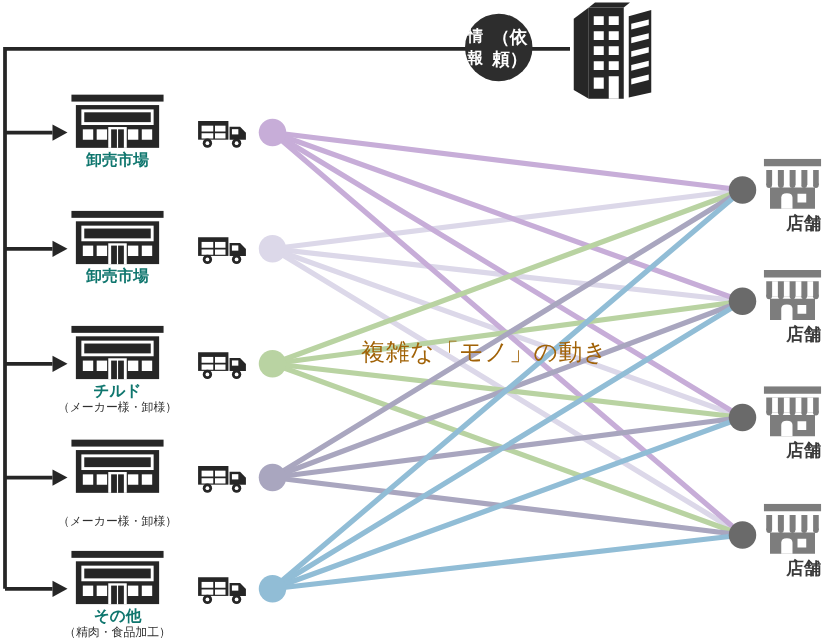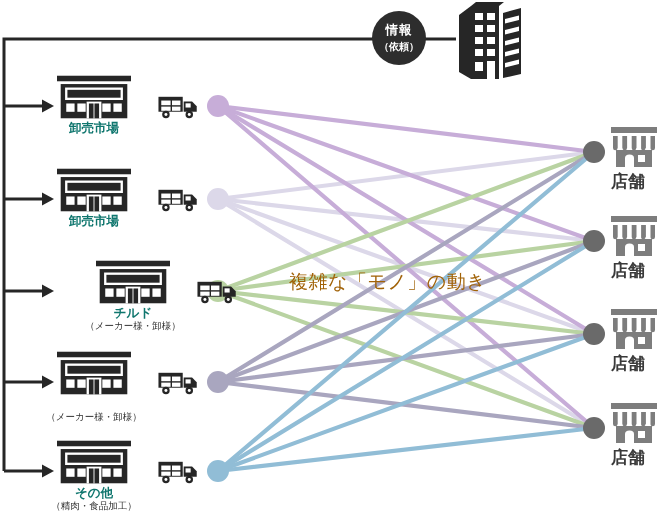--- a/index.html
+++ b/index.html
@@ -2,38 +2,38 @@
 <html><head>
 <meta charset="utf-8">
 <style>
   html,body{margin:0;padding:0;background:#ffffff;}
   .canvas{position:relative;width:662px;height:515px;background:#ffffff;overflow:hidden;
           font-family:"Liberation Sans","DejaVu Sans",sans-serif;}
   #net{position:absolute;left:0;top:0;z-index:1;}
   .caption{position:absolute;left:289px;top:269px;z-index:2;font-size:19px;color:#a16207;
            white-space:nowrap;letter-spacing:.5px;font-weight:500;}
   .badge{position:absolute;left:372px;top:11px;width:54px;height:54px;border-radius:50%;
-         background:#2d2d2d;color:#ffffff;display:flex;flex-direction:column;align-items:center;
+         background:#2d2d2d;color:#ffffff;display:flex;align-items:center;
          justify-content:center;z-index:3;text-align:center;}
   .badge .b1{font-size:12.5px;font-weight:700;letter-spacing:1px;}
-  .badge .b2{font-size:10px;font-weight:600;margin-top:1px;}
+  .badge .b2{font-size:14px;font-weight:600;margin-top:1px;}
   .hq-icon{position:absolute;left:453px;top:1px;width:86px;height:80px;z-index:3;}
   .hq-name{position:absolute;left:548px;top:20px;z-index:3;font-size:13.5px;font-weight:700;
            color:#1e1e1e;line-height:1.25;white-space:nowrap;}
   .supplier{position:absolute;left:0;width:250px;height:78px;z-index:3;}
   .shop-icon{position:absolute;left:57px;top:0;width:74px;height:44px;}
   .s-label{position:absolute;left:14px;top:45px;width:160px;text-align:center;
            font-size:12.5px;font-weight:600;color:#0f766e;white-space:nowrap;}
   .s-sub{position:absolute;left:-36px;top:60px;width:260px;text-align:center;
          font-size:9.5px;font-weight:500;color:#2f2f2f;white-space:nowrap;}
   .truck-icon{position:absolute;left:158px;top:19px;width:42px;height:28px;}
   .store{position:absolute;left:584px;width:78px;height:62px;z-index:3;}
   .store-icon{position:absolute;left:27px;top:0;width:46px;height:42px;}
-  .t-label{position:absolute;left:27px;top:43px;width:46px;text-align:left;
-           font-size:17px;font-weight:600;color:#3a3a3a;white-space:nowrap;}
+  .t-label{position:absolute;left:27px;top:43px;width:46px;text-align:right;
+           font-size:14px;font-weight:600;color:#3a3a3a;white-space:nowrap;}
 </style>
 </head>
 <body>
 
 <div class="canvas">
 
   <svg id="net" width="662" height="515">
       <path d="M456 39 H4 V471" stroke="#262626" stroke-width="3" fill="none"></path>
       <line x1="4" y1="106" x2="42" y2="106" stroke="#262626" stroke-width="3"></line>
       <polygon points="42,99.5 42,112.5 54,106" fill="#262626"></polygon>
@@ -188,21 +188,21 @@
       </g>
       <g>
         <circle cx="8" cy="22" r="4" fill="#262626"></circle>
         <circle cx="8" cy="22" r="1.6" fill="#ffffff"></circle>
         <circle cx="33" cy="22" r="4" fill="#262626"></circle>
         <circle cx="33" cy="22" r="1.6" fill="#ffffff"></circle>
       </g>
     </svg>
   </div>
 
-  <div class="supplier" style="top: 260px; margin-left: 39px;">
+  <div class="supplier" style="top: 260px;">
     <svg class="shop-icon" viewBox="0 0 80 46">
       <g fill="#262626">
         <rect x="0" y="0" width="80" height="6"></rect>
         <rect x="4" y="9" width="72" height="37"></rect>
       </g>
       <rect x="10" y="14" width="60" height="11" fill="none" stroke="#ffffff" stroke-width="2.5"></rect>
       <g fill="#ffffff">
         <rect x="10" y="30" width="9" height="9"></rect>
         <rect x="22" y="30" width="9" height="9"></rect>
         <rect x="49" y="30" width="9" height="9"></rect>

